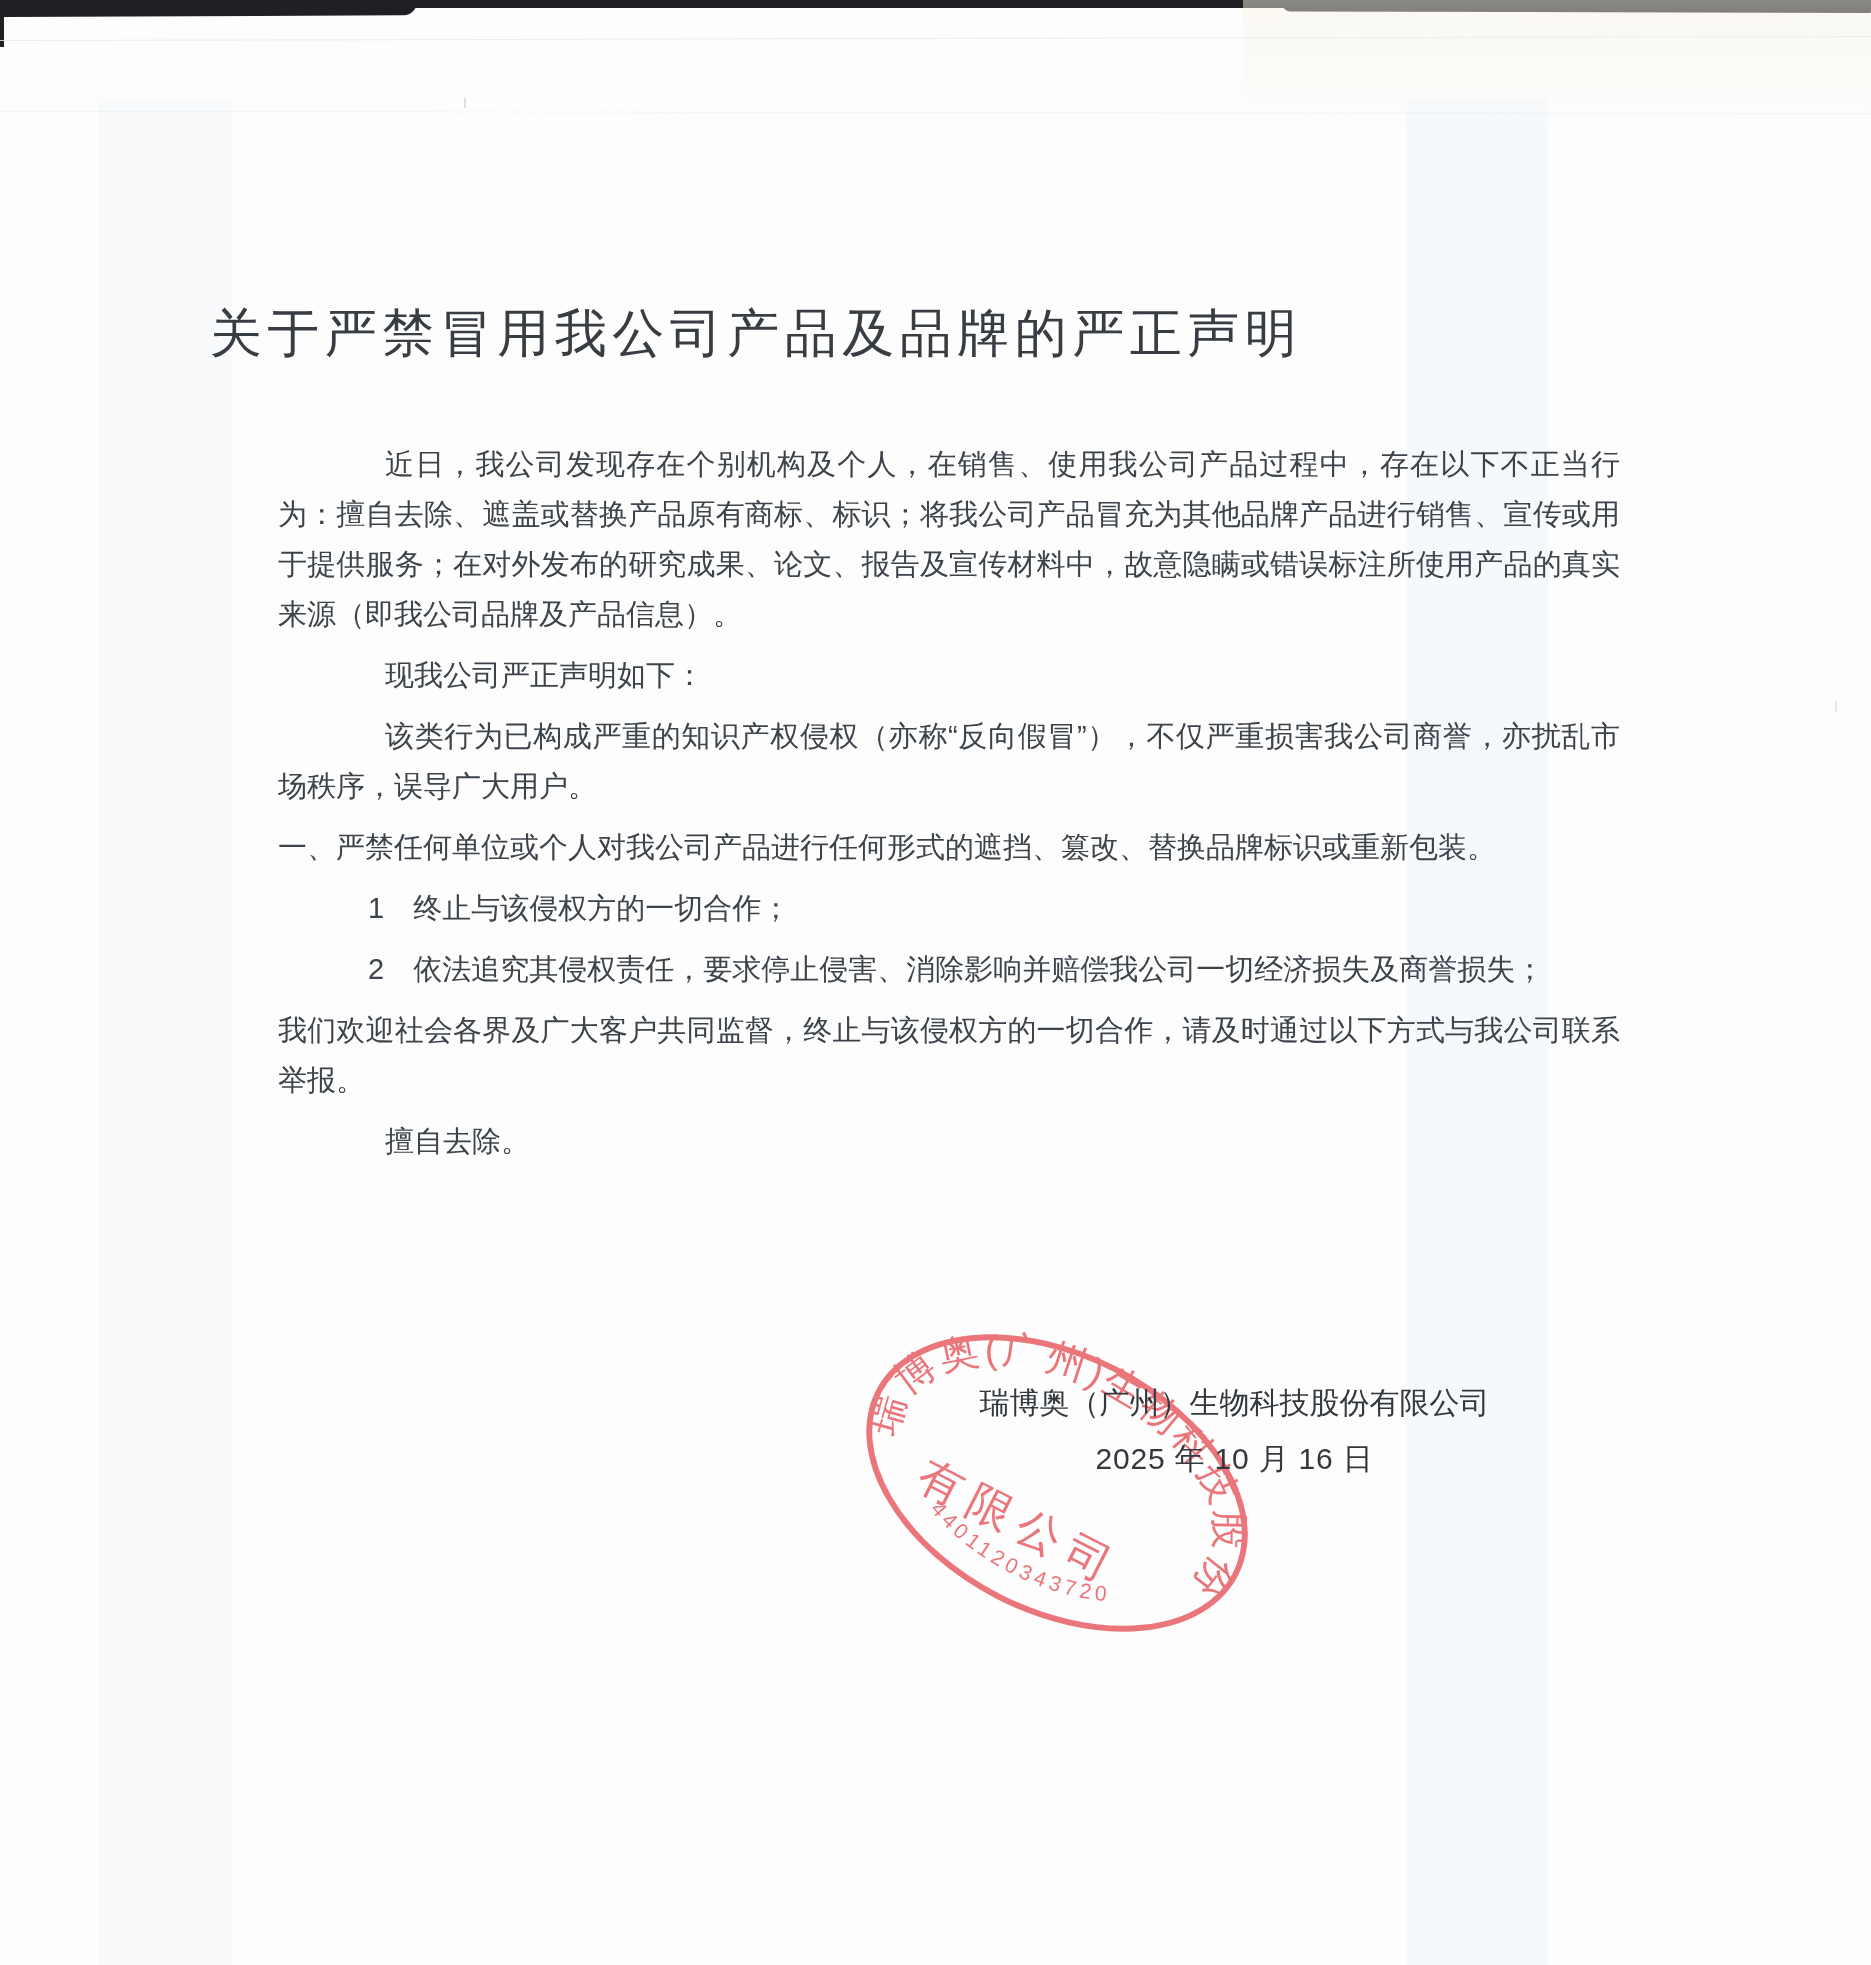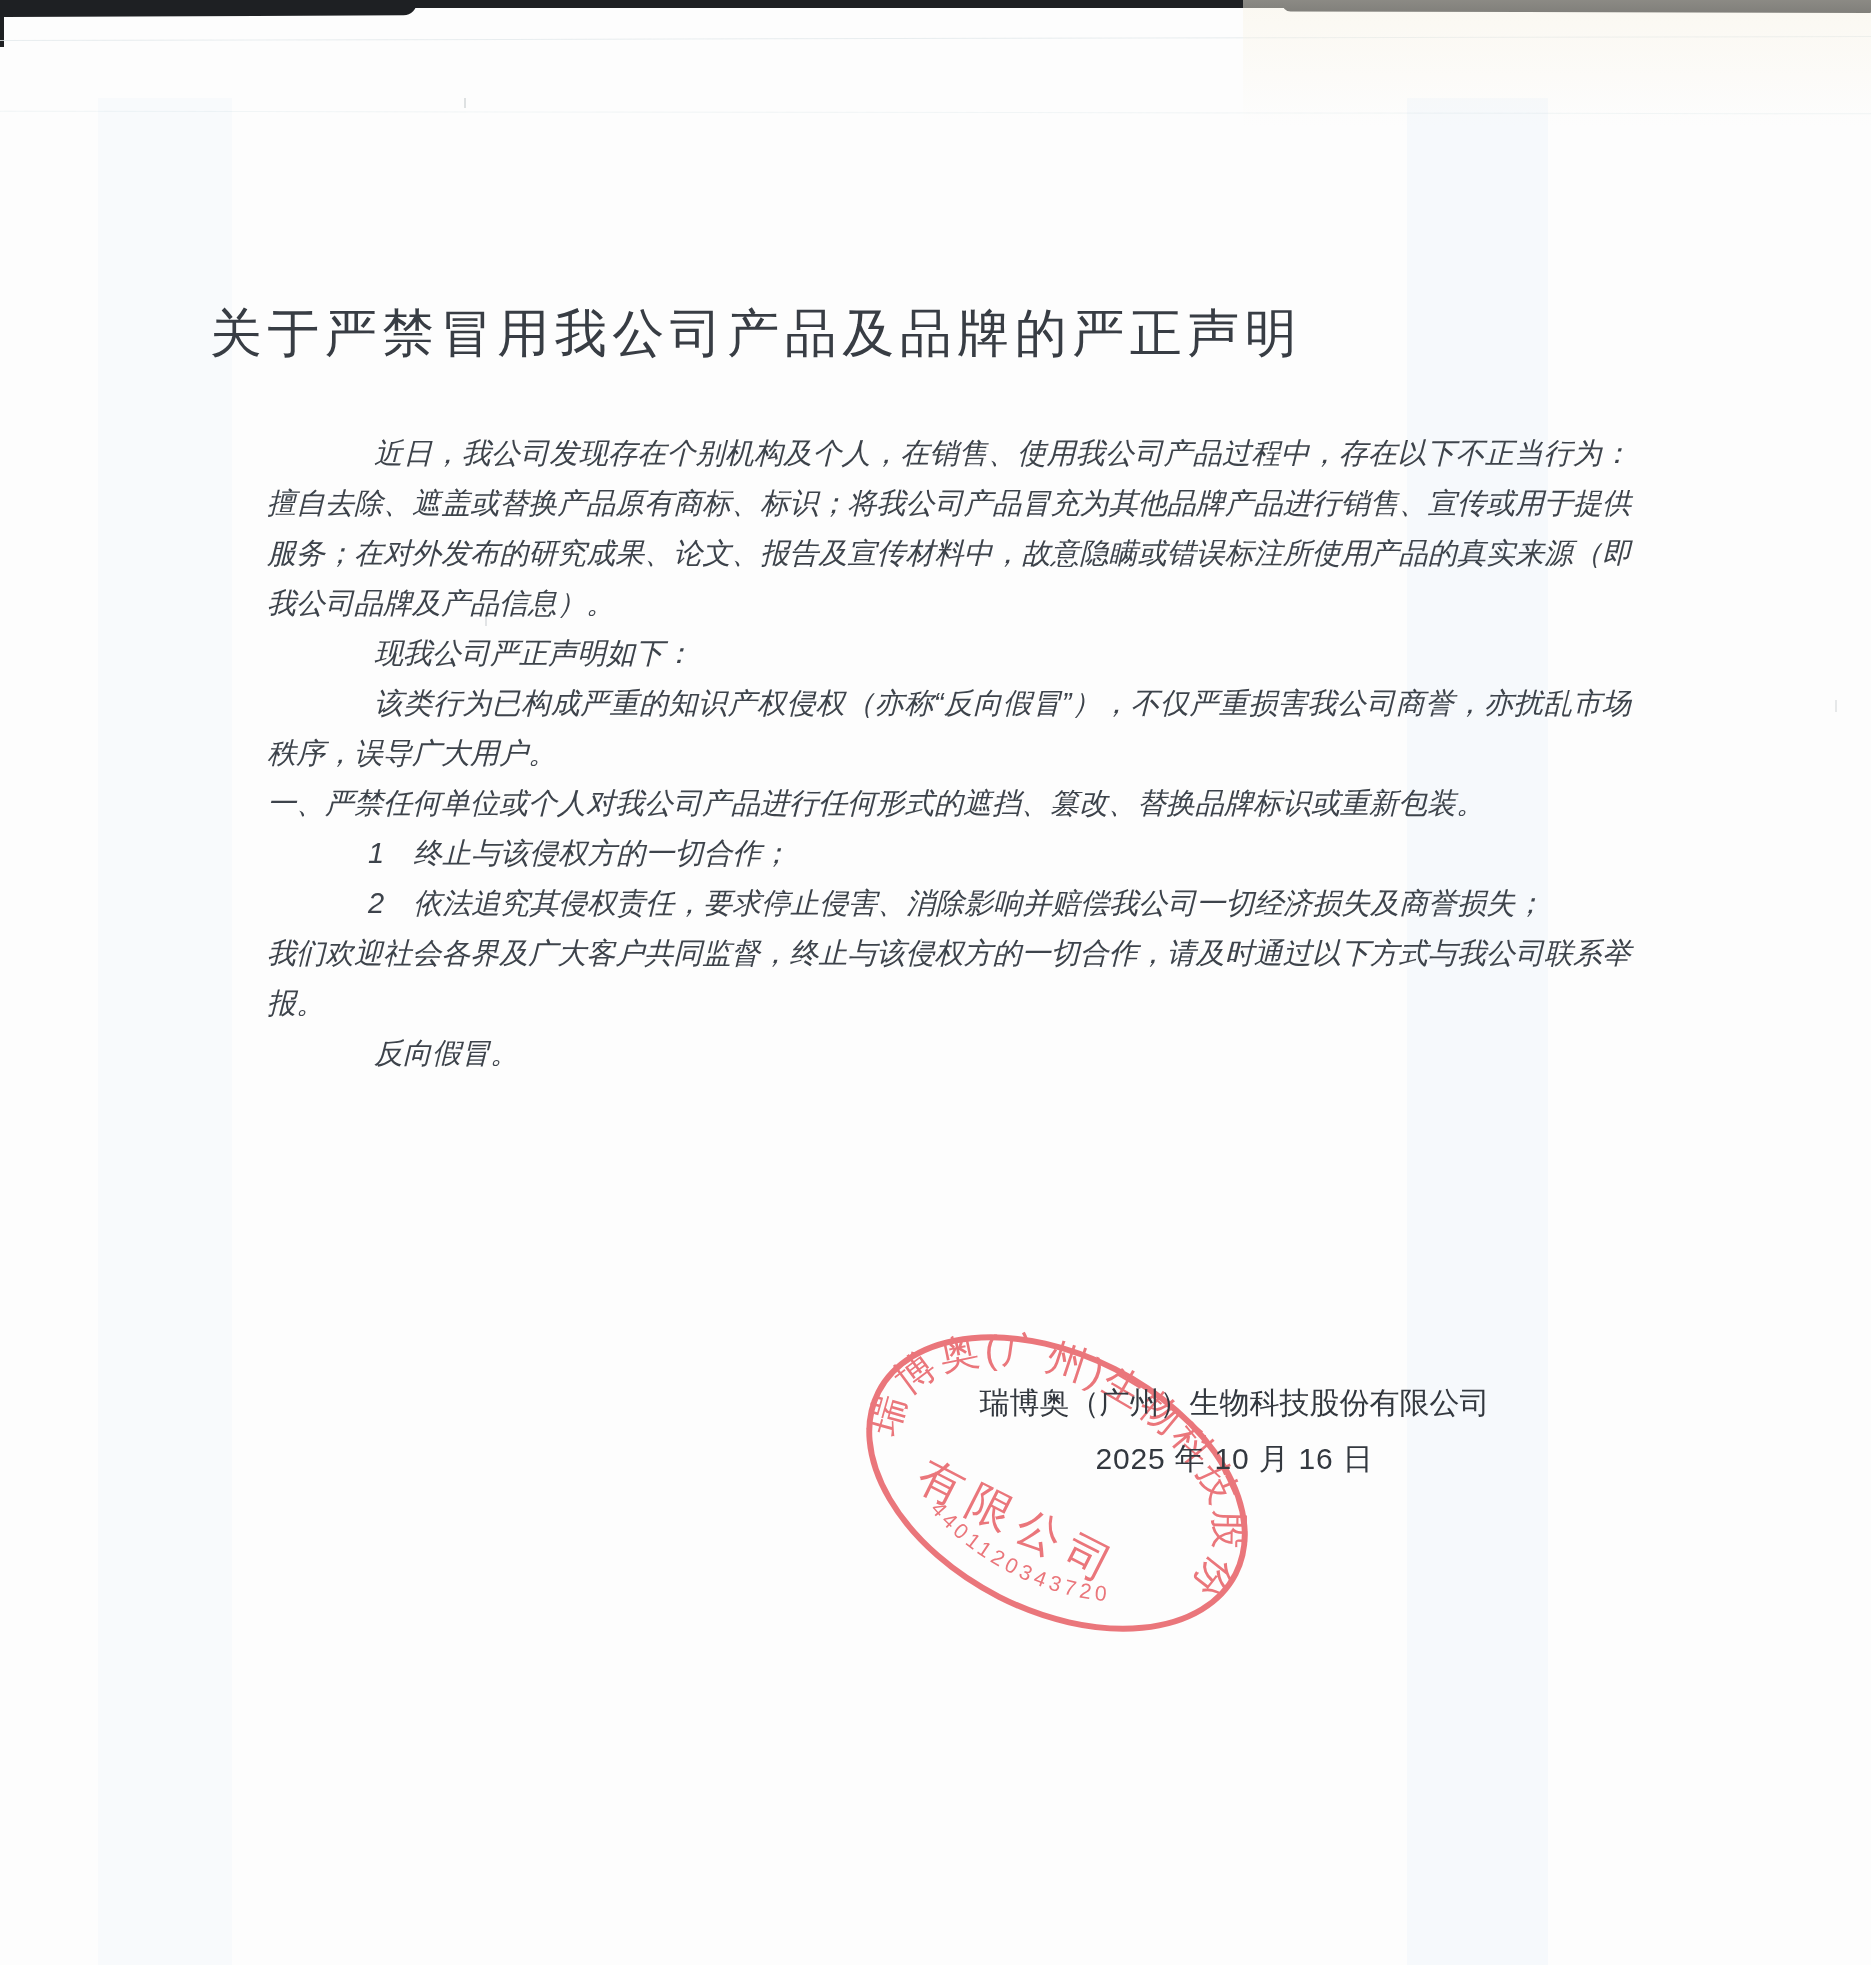--- a/index.html
+++ b/index.html
@@ -36,21 +36,21 @@
   .doc-title{
     position:absolute;left:0;top:299px;width:1512px;
     text-align:center;font-size:52px;letter-spacing:5.5px;
     color:#383d44;font-weight:500;white-space:nowrap;
   }
   .doc-body{
     position:absolute;left:267px;top:428px;width:1364px;
     font-size:29px;line-height:50px;
     text-align:justify;color:#3d434b;
   }
-  .doc-body p{margin:0;padding:0;font-style:italic;}
+  .doc-body p{margin:11px;padding:0;}
   .doc-body p.indent{text-indent:107px;}
   .doc-body p.flush{text-indent:0;}
   .doc-body p.sub{margin-left:101px;}
 
   .signature{
     position:absolute;left:916px;top:1378px;width:637px;
     text-align:center;font-size:30px;line-height:50px;
     color:#33383f;z-index:2;
   }
   .signature .sig-date{margin-top:6.3px;letter-spacing:0.8px;}
@@ -80,21 +80,21 @@
   <div class="doc-title">关于严禁冒用我公司产品及品牌的严正声明</div>
 
   <div class="doc-body">
       <p class="indent">近日，我公司发现存在个别机构及个人，在销售、使用我公司产品过程中，存在以下不正当行为：擅自去除、遮盖或替换产品原有商标、标识；将我公司产品冒充为其他品牌产品进行销售、宣传或用于提供服务；在对外发布的研究成果、论文、报告及宣传材料中，故意隐瞒或错误标注所使用产品的真实来源（即我公司品牌及产品信息）。</p>
       <p class="indent">现我公司严正声明如下：</p>
       <p class="indent">该类行为已构成严重的知识产权侵权（亦称“反向假冒”），不仅严重损害我公司商誉，亦扰乱市场秩序，误导广大用户。</p>
       <p class="flush">一、严禁任何单位或个人对我公司产品进行任何形式的遮挡、篡改、替换品牌标识或重新包装。</p>
       <p class="sub">1　终止与该侵权方的一切合作；</p>
       <p class="sub">2　依法追究其侵权责任，要求停止侵害、消除影响并赔偿我公司一切经济损失及商誉损失；</p>
       <p class="flush">我们欢迎社会各界及广大客户共同监督，终止与该侵权方的一切合作，请及时通过以下方式与我公司联系举报。</p>
-      <p class="indent">反向假冒。</p>
+      <p class="indent">擅自去除。</p>
     </div>
 
   <svg class="stamp" viewBox="0 0 1140 900" xmlns="http://www.w3.org/2000/svg">
     <defs>
       <path id="arcTop" d="M 161.2 539.6 A 435 262 0 1 1 978.8 539.6" fill="none"></path>
       <path id="arcBot" d="M 231.2 608.8 A 430 258 0 0 0 908.8 608.8" fill="none"></path>
     </defs>
     <g transform="rotate(27 570 450)">
       <ellipse cx="570" cy="450" rx="510" ry="325" fill="none" stroke="#e8646a" stroke-width="15"></ellipse>
       <text font-size="100" letter-spacing="9" fill="#e8646a" font-family="&quot;Liberation Sans&quot;,&quot;DejaVu Sans&quot;,sans-serif">

